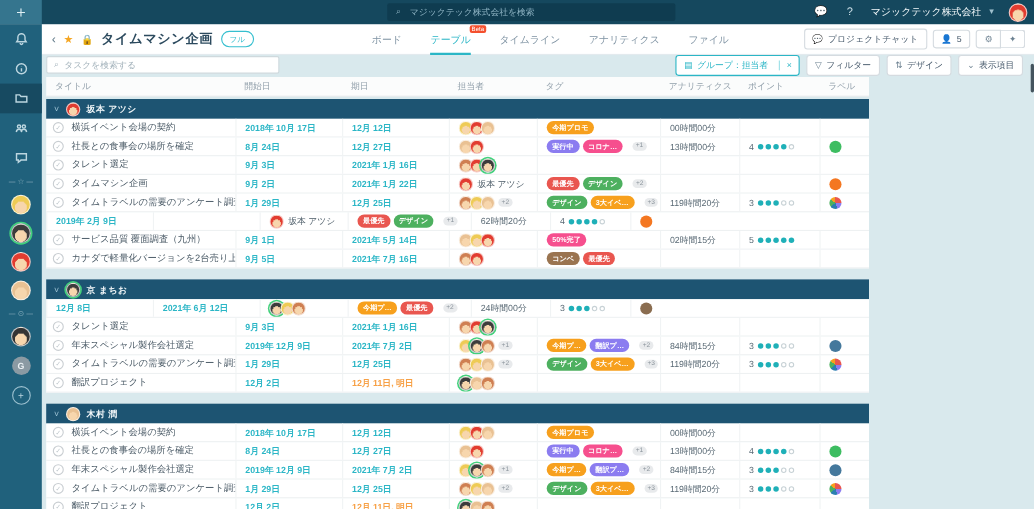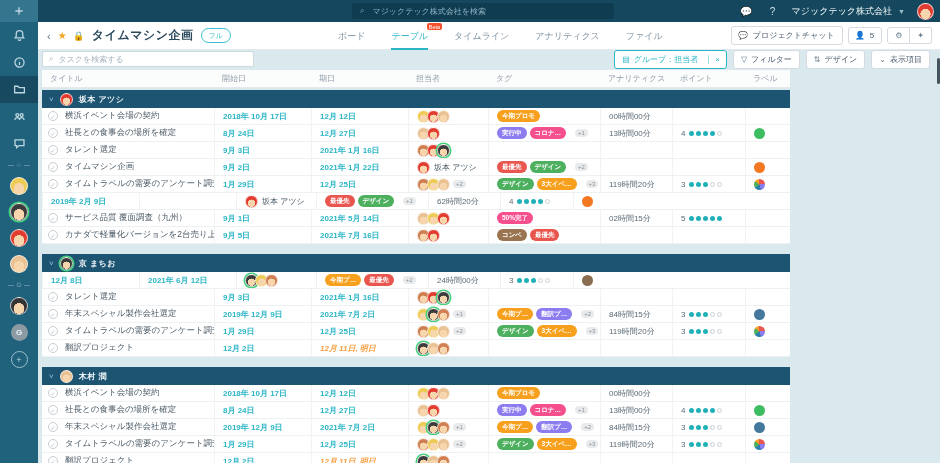--- a/index.html
+++ b/index.html
@@ -71,21 +71,21 @@
   .ghead { height:18px; background:#1d5472; display:flex; align-items:center; gap:6px; padding-left:7px; cursor:pointer; }
   .ghead .chev { color:#9fc2d4; font-size:8px; }
   .ghead .g-av { width:13px; height:13px; border-radius:50%; }
   .ghead .gname { color:#f2f7f9; font-size:8px; font-weight:bold; letter-spacing:.5px; }
   .trow { height:17px; background:#fff; border-bottom:1px solid #eef1f2; cursor:pointer; }
   .trow > div { height:100%; display:flex; align-items:center; padding-left:8px; border-left:1px solid #f0f3f4; overflow:hidden; }
   .trow > .c-title { border-left:none; padding-left:6px; gap:7px; }
   .chk { width:10px; height:10px; min-width:10px; border:1px solid #c9ced2; border-radius:50%; color:#b9c2c8; font-size:6px; display:flex; align-items:center; justify-content:center; cursor:pointer; }
   .t-text { color:#4a5a66; font-size:8.5px; white-space:nowrap; }
   .date { color:#2bb6c6; font-size:8px; font-weight:bold; white-space:nowrap; }
-  .date.warn { color:#f7a045;font-style:italic; }
+  .date.warn { color:#f7a045; }
   .r-av { width:13px; height:13px; min-width:13px; border-radius:50%; margin-right:-3px; }
   .asg-name { color:#4a5a66; font-size:8px; margin-left:7px; white-space:nowrap; }
   .xchip { background:#e8eaec; color:#8a939b; font-size:6px; border-radius:6px; padding:1px 3px; margin-left:6px; }
   .pill { color:#fff; font-size:6.5px; font-weight:bold; border-radius:6px; padding:1.5px 5px; margin-right:3px; white-space:nowrap; }
   .time-txt { color:#5a6a75; font-size:8px; white-space:nowrap; }
   .pts-num { color:#5a6a75; font-size:8px; margin-right:4px; }
   .dot { width:5px; height:5px; border-radius:50%; margin-right:2px; }
   .dot.on { background:#1fb0b8; }
   .dot.off { background:#fff; border:1px solid #c8d2d6; }
   .lbl-circle { width:11px; height:11px; border-radius:50%; }

